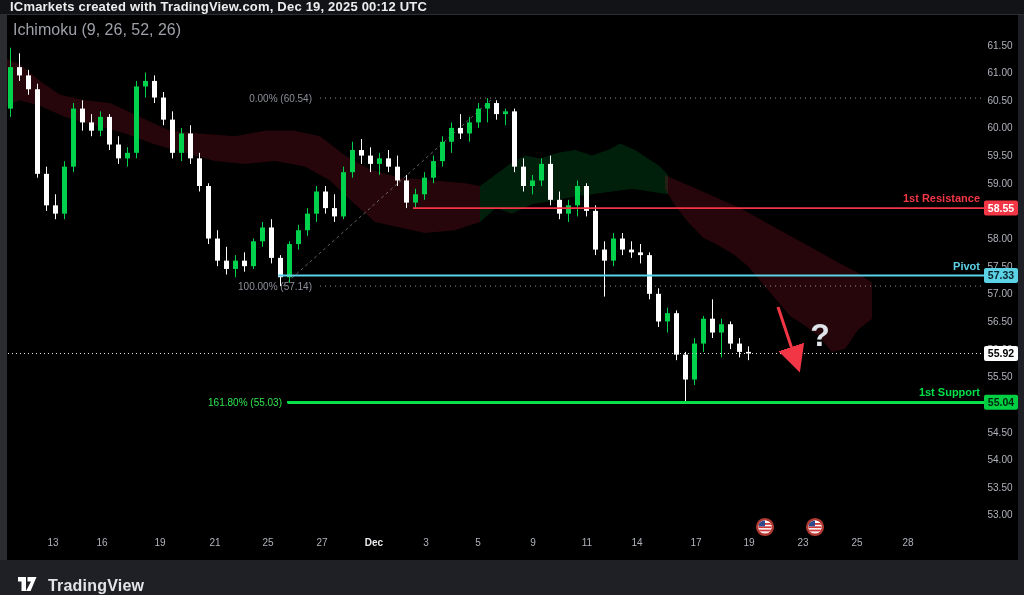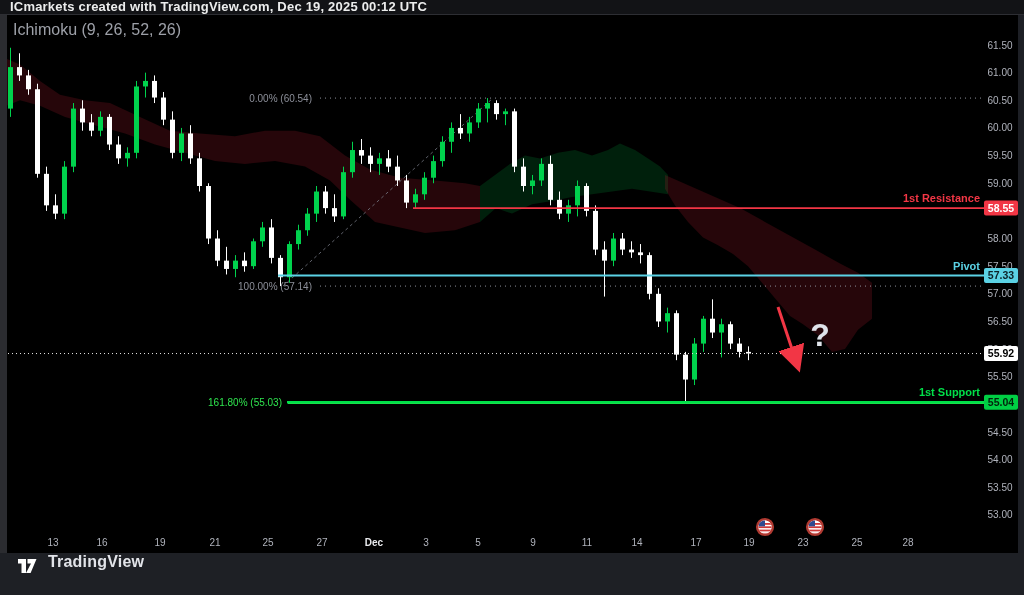--- a/index.html
+++ b/index.html
@@ -6,22 +6,22 @@
   #stage{position:relative;width:1024px;height:595px;background:#000;overflow:hidden;
          font-family:"Liberation Sans",sans-serif;}
   .topbar{position:absolute;top:0;left:0;right:0;height:14px;background:#121316;
           border-bottom:1px solid #2d2e33;color:#eceded;font-size:13px;font-weight:bold;
           line-height:14px;padding-left:10px;z-index:6;letter-spacing:.2px;}
   .indicator{position:absolute;top:21px;left:13px;color:#9da0a8;font-size:16px;z-index:5;}
   .leftstrip{position:absolute;left:0;top:14px;width:7px;height:546px;background:#2b2c30;z-index:4;}
   .rightstrip{position:absolute;right:0;top:14px;width:6px;height:546px;background:#1d1f25;z-index:4;}
   #chart-svg{position:absolute;top:0;left:0;z-index:1;}
   #chart-svg text{font-family:"Liberation Sans",sans-serif;}
-  .footer{position:absolute;left:0;bottom:0;right:0;height:42px;background:#1e2025;
-          display:flex;align-items:flex-start;gap:9px;padding-left:15px;z-index:6;}
+  .footer{position:absolute;left:0;bottom:0;right:0;height:35px;background:#1e2025;
+          display:flex;align-items:flex-end;gap:9px;padding-left:15px;z-index:6;}
   .brand{color:#e2e4e9;font-size:16px;font-weight:bold;letter-spacing:.2px;}
 </style>
 </head>
 <body>
 
 <div id="stage">
   <svg id="chart-svg" width="1024" height="595">
       <defs>
         <marker id="ah" markerWidth="9" markerHeight="9" refX="6" refY="4.5" orient="auto">
           <path d="M0,0 L9,4.5 L0,9 Z" fill="#f23645"></path>

